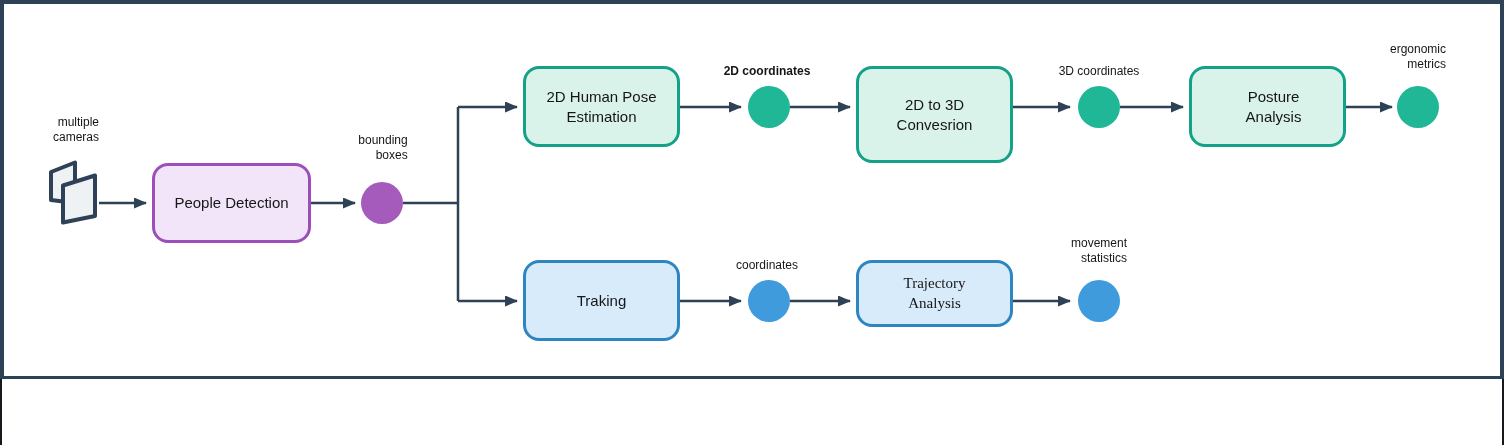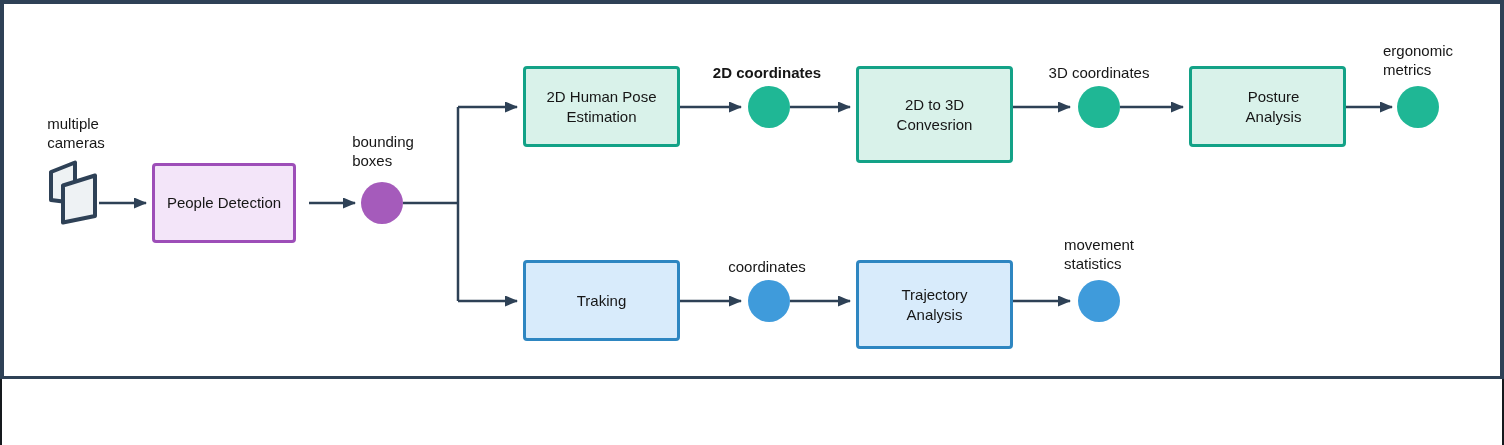--- a/index.html
+++ b/index.html
@@ -11,33 +11,33 @@
   .frame-left{position:absolute;left:0;top:0;width:4px;height:379px;background:#2e4156;}
   .frame-right{position:absolute;right:0;top:0;width:4px;height:379px;background:#2e4156;}
   .divider{position:absolute;left:0;top:376px;width:1504px;height:3px;background:#2e4156;}
   .frame-left-thin{position:absolute;left:0;top:379px;width:2px;height:66px;background:#15191d;}
   .frame-right-thin{position:absolute;right:0;top:379px;width:2px;height:66px;background:#15191d;}
 
   .connector-layer{position:absolute;left:0;top:0;width:1504px;height:378px;}
 
   
   .node{position:absolute;display:flex;align-items:center;justify-content:center;
-        border-radius:4px;border:3px solid;box-sizing:border-box;
+        border-radius:16px;border:3px solid;box-sizing:border-box;
         font-size:15px;line-height:1.3;color:#161616;text-align:center;white-space:pre-line;}
   .node.purple{border-color:#9d4eb8;background:#f3e5f9;}
   .node.teal{border-color:#13a287;background:#d9f2ea;}
   .node.blue{border-color:#2e86c1;background:#d8ebfb;}
 
   .dot{position:absolute;width:42px;height:42px;border-radius:50%;}
   .dot.purple{background:#a55bbb;}
   .dot.teal{background:#1fb795;}
   .dot.blue{background:#3f9bdb;}
 
-  .lbl{position:absolute;transform:translateX(-50%);text-align:left;
-       font-size:15px;line-height:1.25;color:#161616;white-space:pre-line;}
+  .lbl{position:absolute;transform:translateX(-50%);text-align:right;
+       font-size:12px;line-height:1.25;color:#161616;white-space:pre-line;}
 
   .caption{position:absolute;left:0;top:399px;width:1504px;text-align:center;
            font-size:17.5px;color:#111;}
   .caption .fig{font-weight:bold;}
 </style>
 </head>
 <body>
 
 <div class="stage">
 
@@ -71,34 +71,34 @@
       <line x1="1013" y1="107" x2="1070" y2="107" marker-end="url(#arrow)"></line>
       <line x1="1120" y1="107" x2="1183" y2="107" marker-end="url(#arrow)"></line>
       <line x1="1346" y1="107" x2="1392" y2="107" marker-end="url(#arrow)"></line>
       <line x1="458" y1="301" x2="517" y2="301" marker-end="url(#arrow)"></line>
       <line x1="680" y1="301" x2="741" y2="301" marker-end="url(#arrow)"></line>
       <line x1="790" y1="301" x2="850" y2="301" marker-end="url(#arrow)"></line>
       <line x1="1013" y1="301" x2="1070" y2="301" marker-end="url(#arrow)"></line>
     </g>
   </svg>
 
-  <div class="node purple" style="left:152px;top:163px;width:144px;height:80px;">People Detection</div>
+  <div class="node purple" style="left:152px;top:163px;width:159px;height:80px;">People Detection</div>
 
   <div class="node teal" style="left:523px;top:66px;width:157px;height:81px;">2D Human Pose
 Estimation</div>
 
   <div class="node teal" style="left:856px;top:66px;width:157px;height:97px;">2D to 3D
 Convesrion</div>
 
   <div class="node teal" style="left:1189px;top:66px;width:157px;height:81px;padding-left:12px;">Posture
 Analysis</div>
 
   <div class="node blue" style="left:523px;top:260px;width:157px;height:81px;">Traking</div>
 
-  <div class="node blue" style="left:856px;top:260px;width:157px;height:89px;">Trajectory
+  <div class="node blue" style="left:856px;top:260px;width:157px;height:67px;font-family:Liberation Serif, serif;">Trajectory
 Analysis</div>
 
   <div class="dot purple" style="left:361px;top:182px;"></div>
   <div class="dot teal" style="left:748px;top:86px;"></div>
   <div class="dot teal" style="left:1078px;top:86px;"></div>
   <div class="dot teal" style="left:1397px;top:86px;"></div>
   <div class="dot blue" style="left:748px;top:280px;"></div>
   <div class="dot blue" style="left:1078px;top:280px;"></div>
 
   <div class="lbl" style="left:76px;top:115px;">multiple

